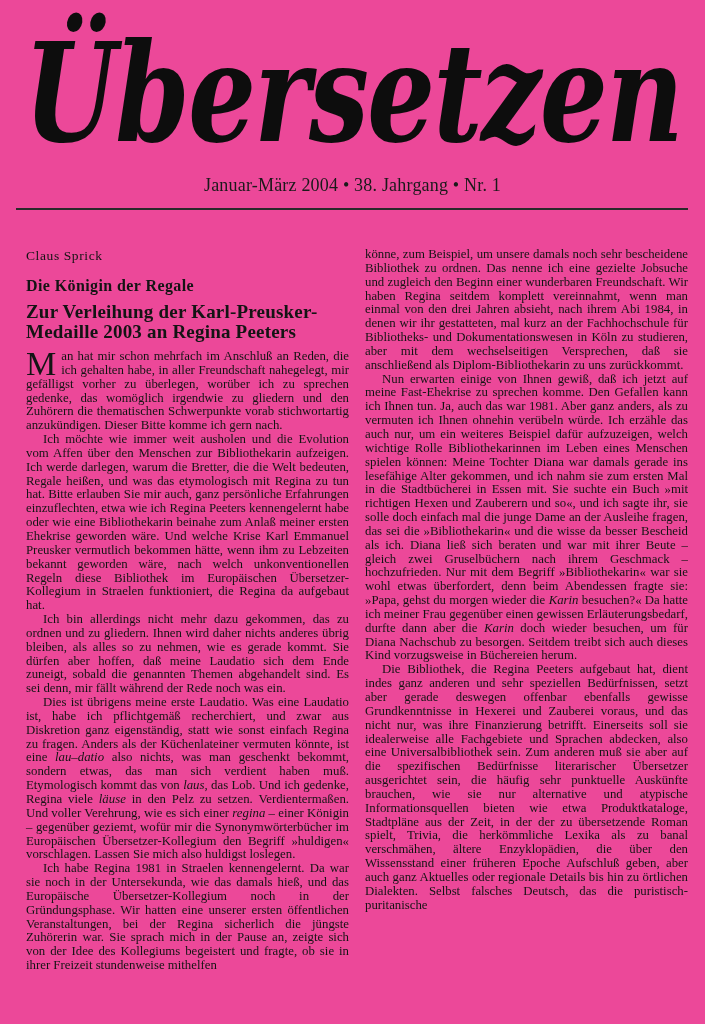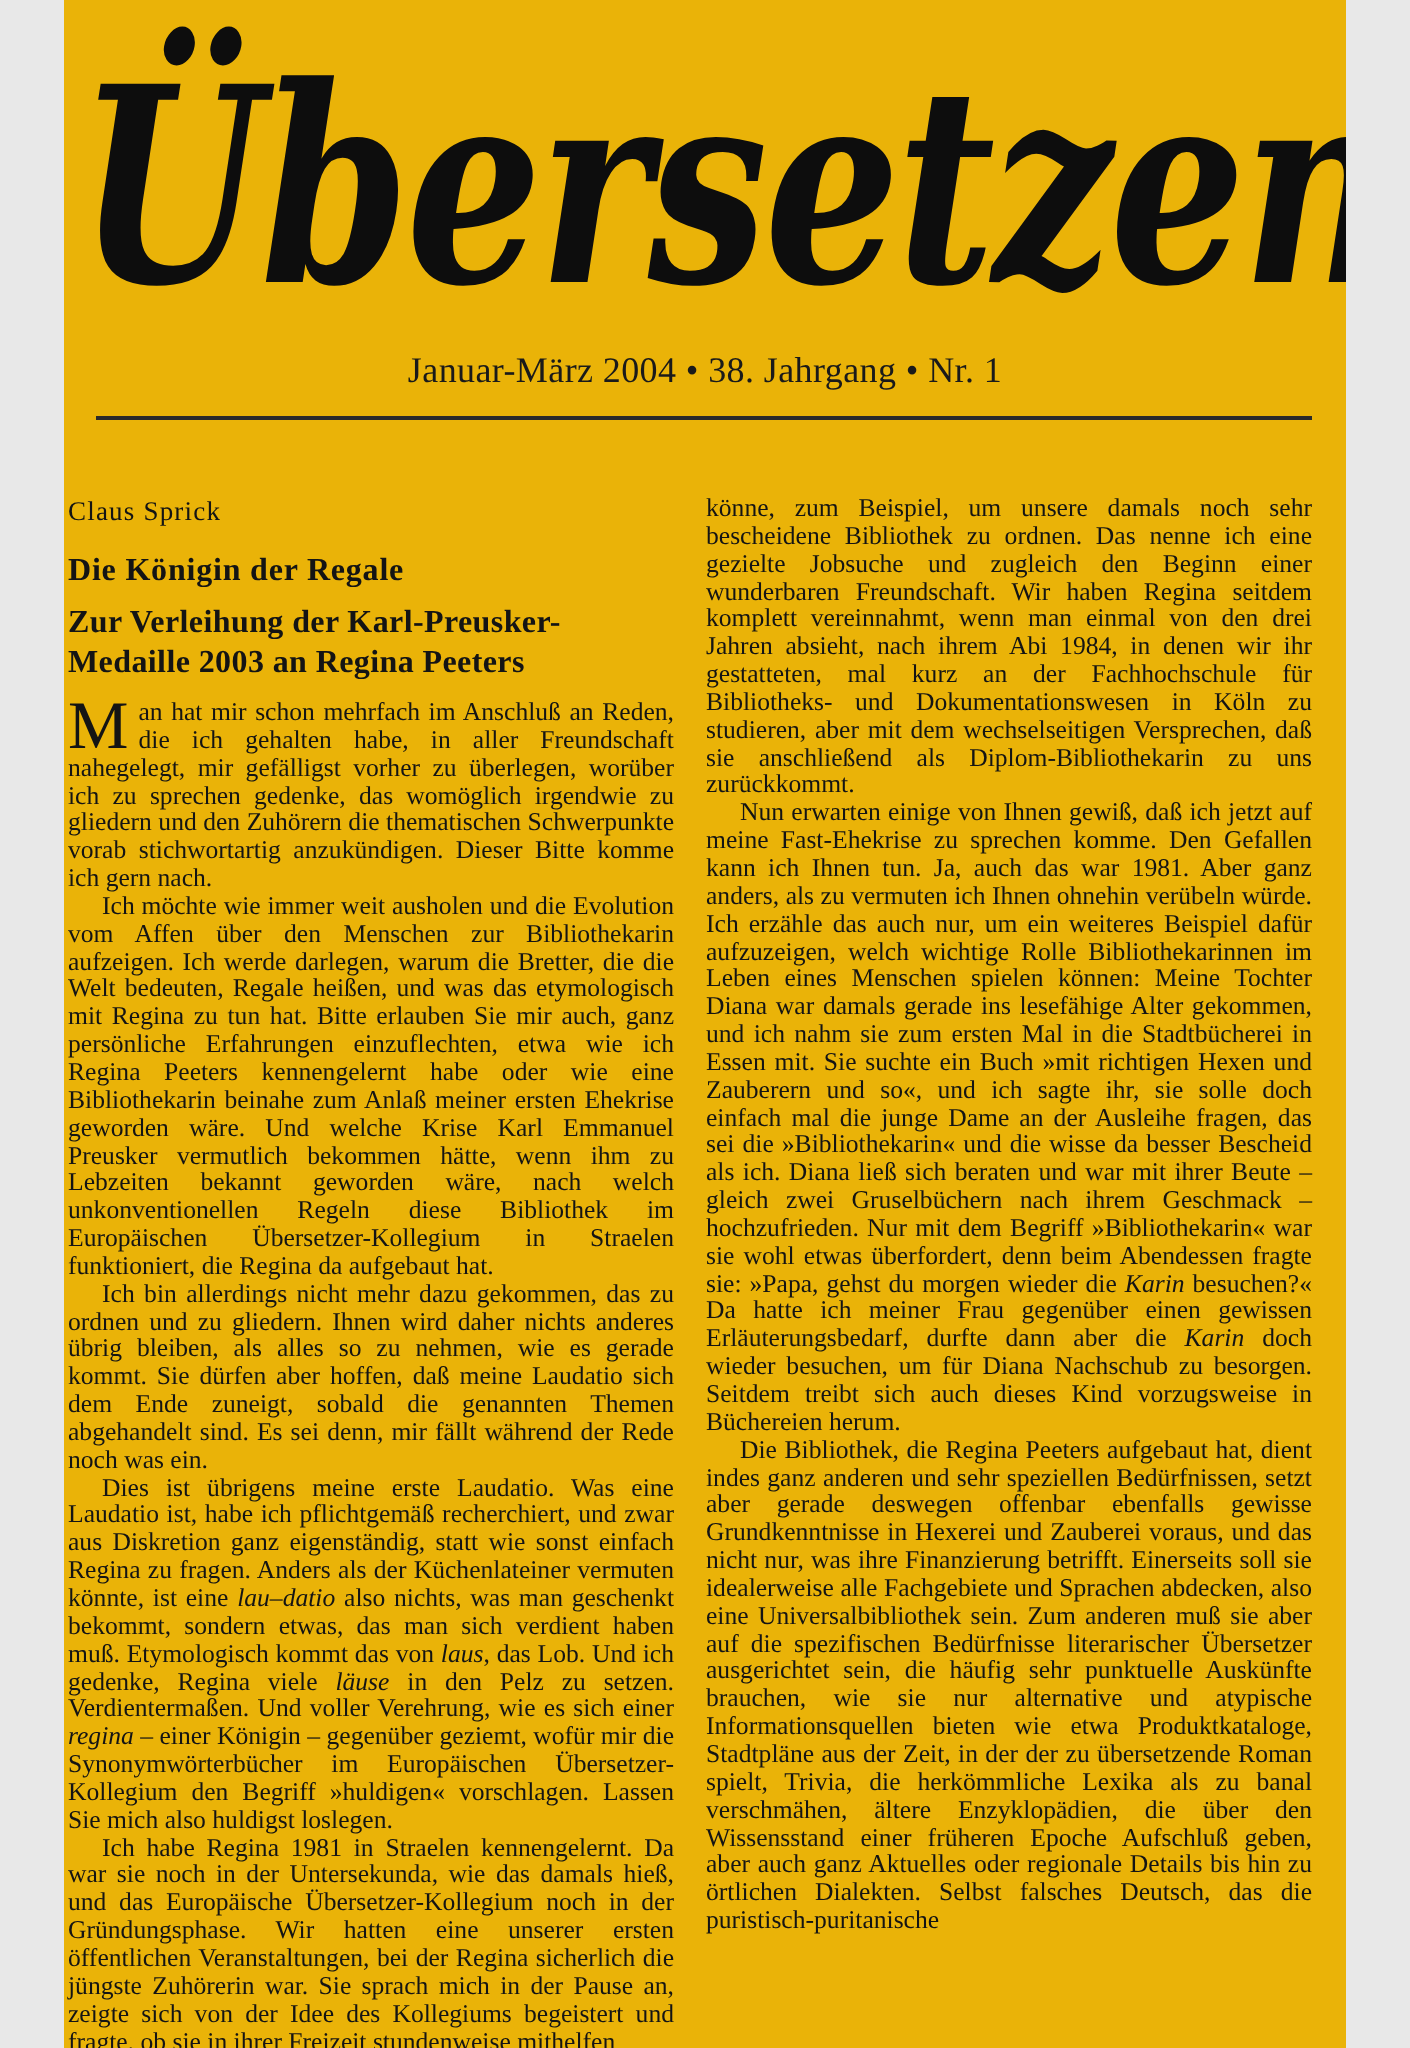--- a/index.html
+++ b/index.html
@@ -1,21 +1,21 @@
 <!DOCTYPE html>
 <html lang="de"><head>
 <meta charset="utf-8">
 <style>
   html, body { margin: 0; padding: 0; background: #e8e8e8; }
   .page {
     position: relative;
-    width: 641px;
+    width: 705px;
     height: 1024px;
     margin: 0 auto;
-    background: #eab308;
+    background: #ec4899;
     overflow: hidden;
     font-family: "Liberation Serif", serif;
     color: #141414;
   }
   
   .masthead { text-align: center; padding-top: 2px; }
   .logo-wrap { height: 168px; }
   .logo-svg { display: block; margin: 0 auto; }
   .logo-text {
     font-family: "DejaVu Serif", serif;
@@ -33,37 +33,37 @@
   }
   .rule {
     border: 0;
     border-top: 2px solid #2a2a2a;
     margin: 12px 17px 0 16px;
   }
   
   .columns {
     display: flex;
     gap: 16px;
-    margin: 38px 17px 0 2px;
+    margin: 38px 17px 0 26px;
     align-items: flex-start;
   }
   .col { flex: 1 1 0; min-width: 0; }
   .byline {
     font-size: 13.5px;
     letter-spacing: 0.6px;
     margin: 0 0 13px 0;
   }
   .title {
     font-size: 16px;
     font-weight: bold;
     letter-spacing: 0.4px;
     margin: 0 0 7px 0;
   }
   .subtitle {
-    font-size: 16px;
+    font-size: 19px;
     font-weight: bold;
     line-height: 19.5px;
     letter-spacing: 0.2px;
     margin: 0 0 9px 0;
   }
   .para {
     font-size: 12.8px;
     line-height: 13.85px;
     text-align: justify;
     margin: 0;

